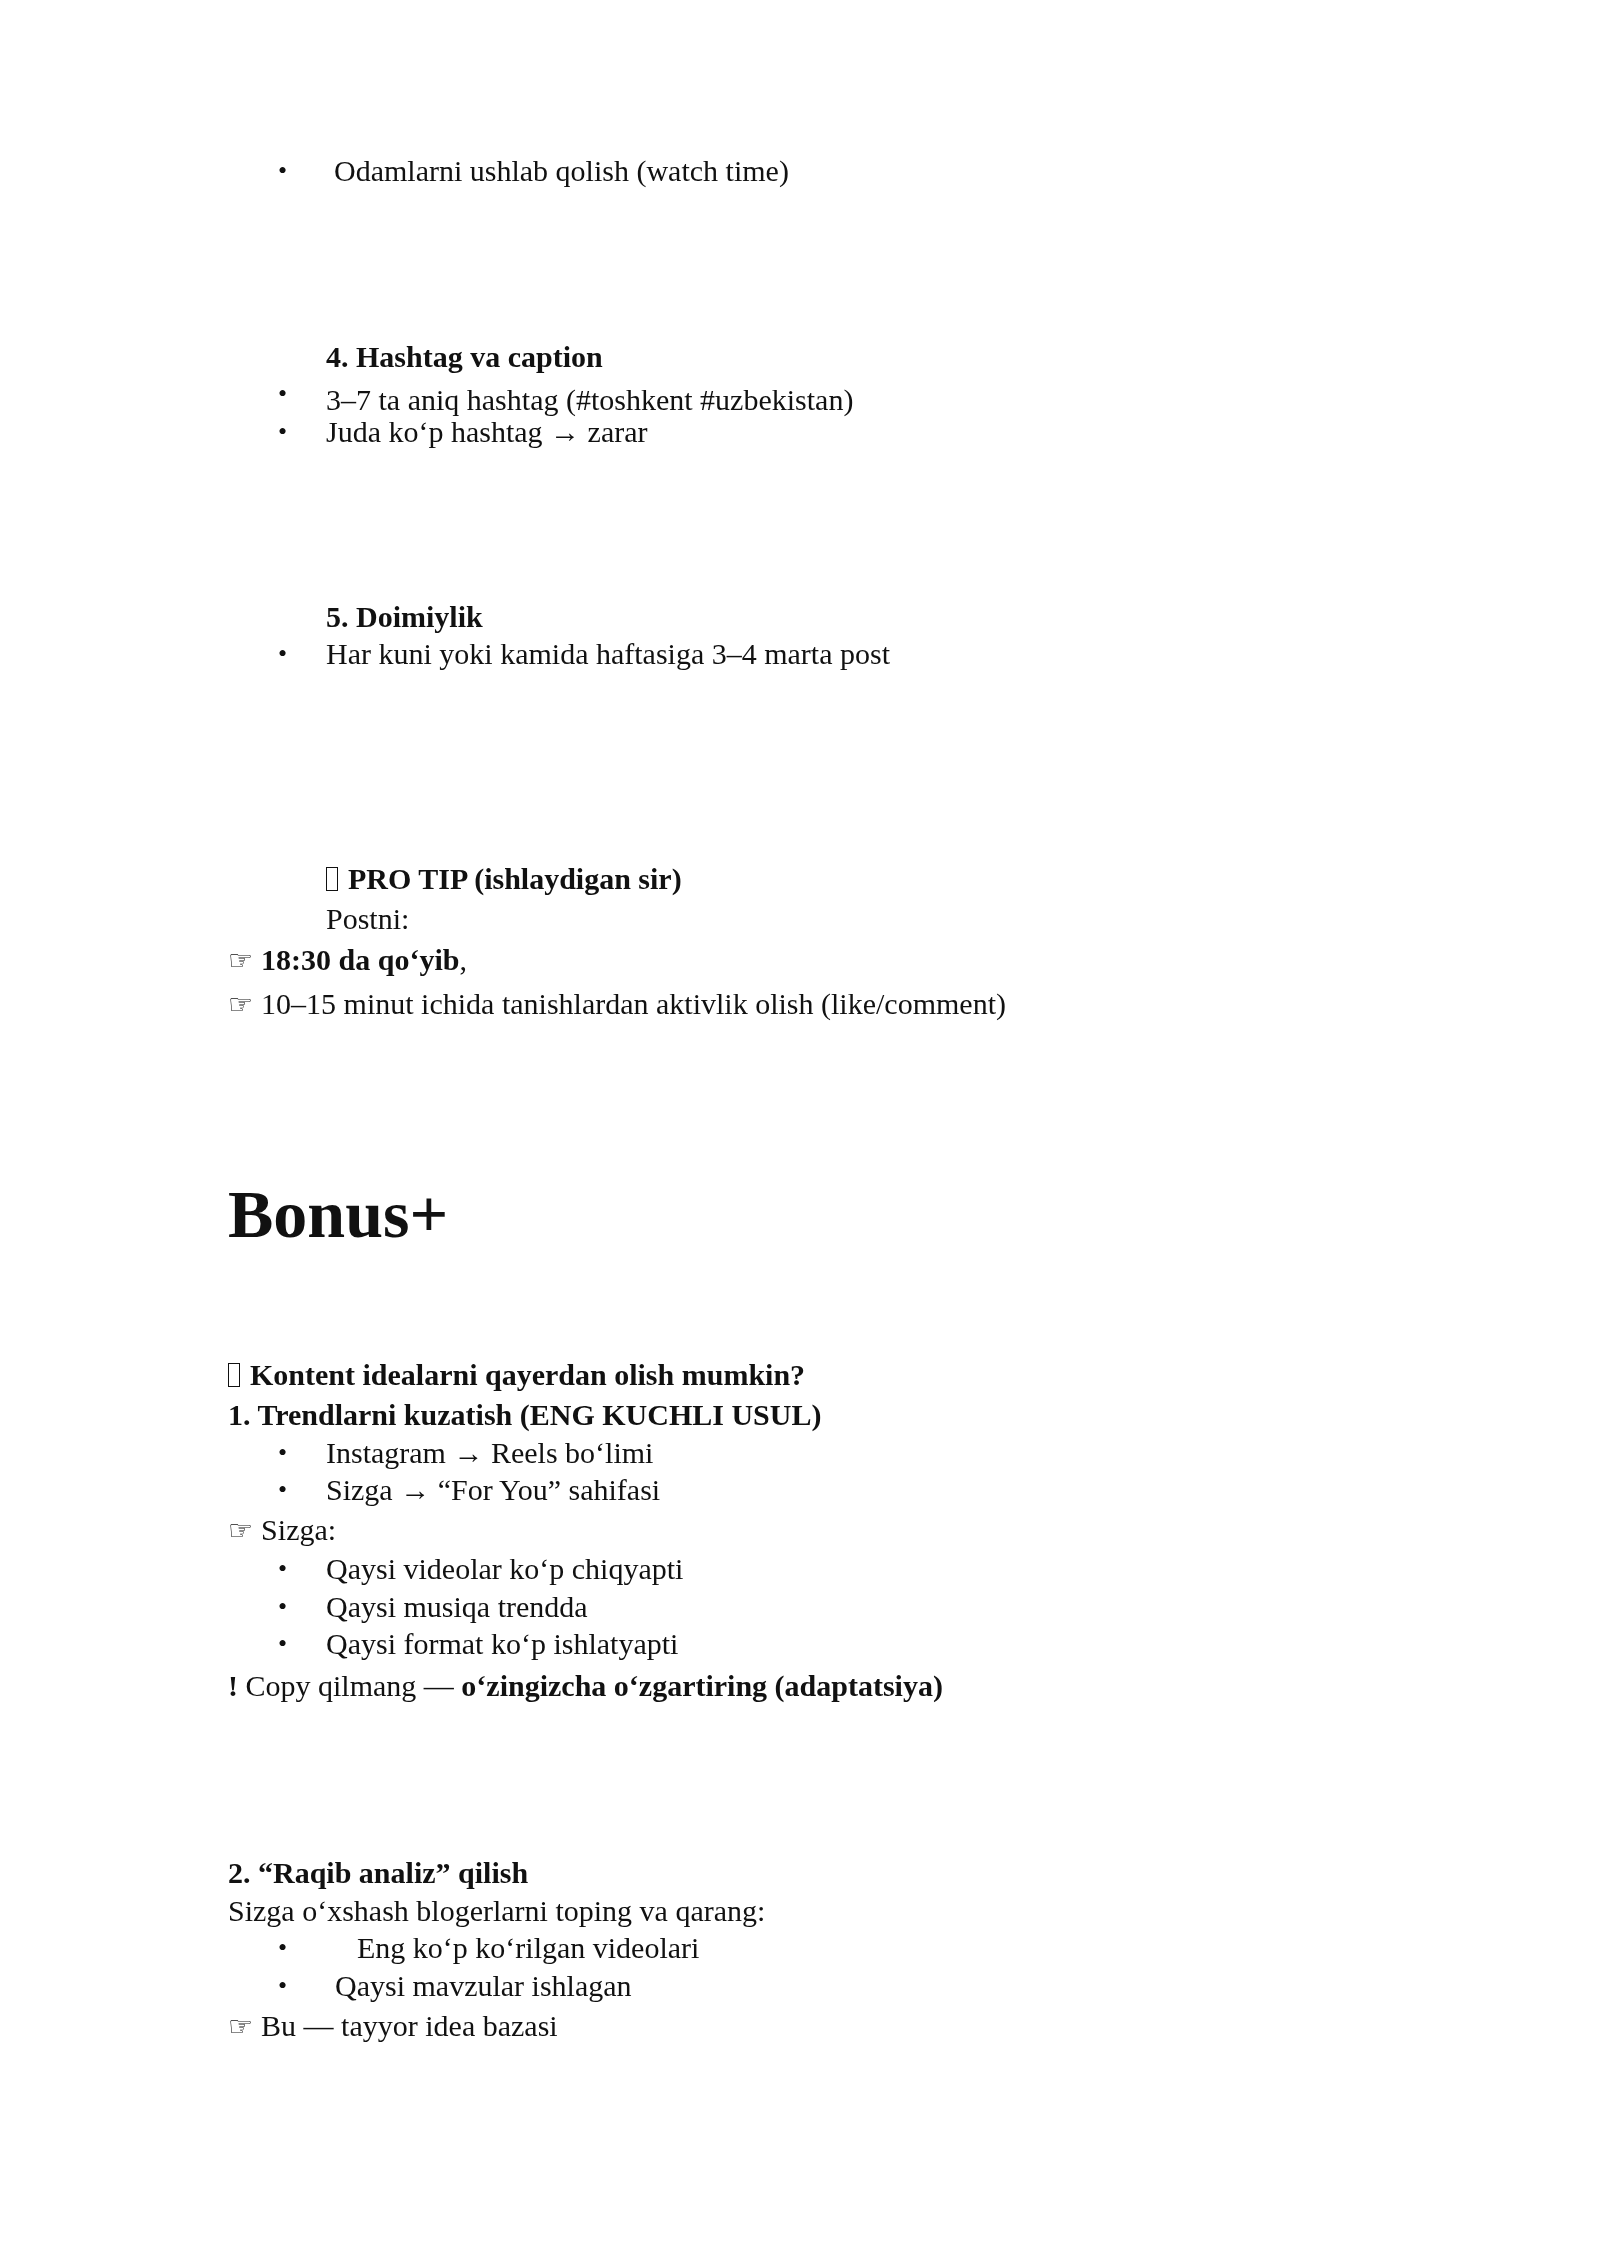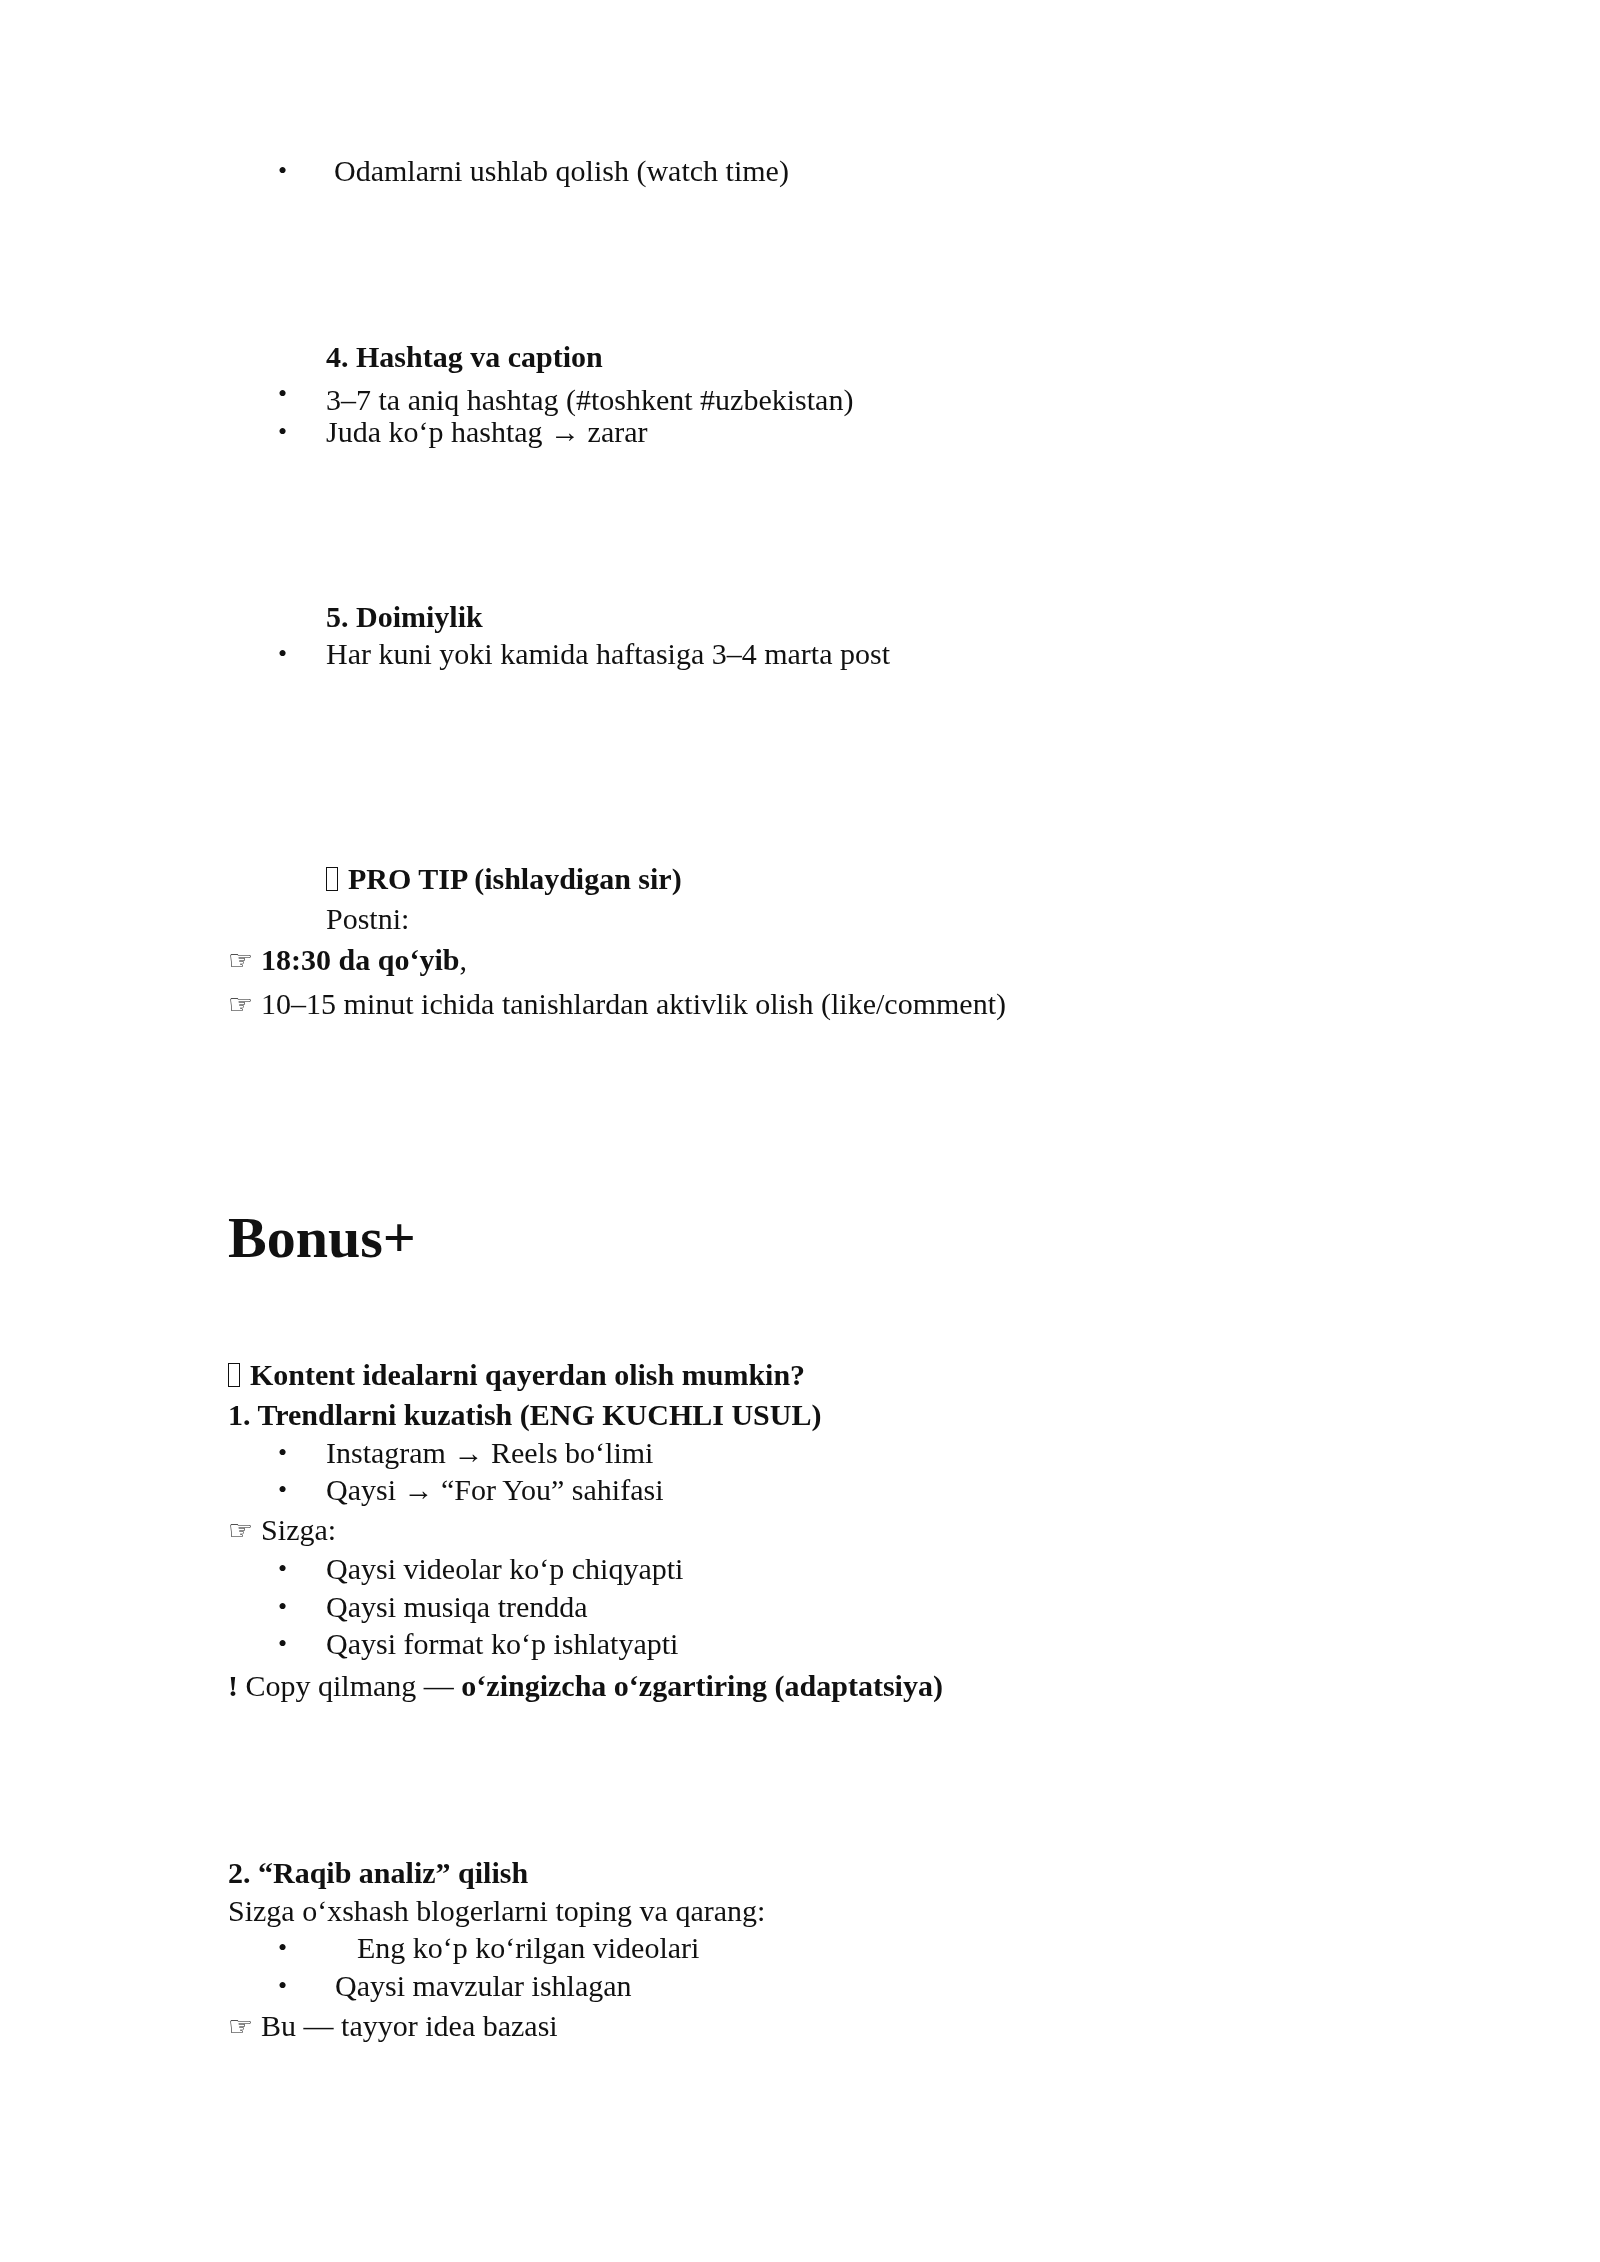--- a/index.html
+++ b/index.html
@@ -1,21 +1,21 @@
 <!DOCTYPE html>
 <html><head>
 <meta charset="utf-8">
 <style>
   html,body{margin:0;padding:0;background:#ffffff;}
   body{width:1600px;height:2262px;position:relative;overflow:hidden;
        font-family:"Liberation Serif","DejaVu Serif",serif;color:#111;font-size:30px;}
   .ln{position:absolute;white-space:nowrap;line-height:1;}
   .b{font-weight:bold;}
   .bullet{position:absolute;font-size:26px;line-height:1;}
-  .h1{font-size:58px;font-weight:bold;margin-top:29px;}
+  .h1{font-size:68px;font-weight:bold;}
   .ico{font-family:"DejaVu Sans",sans-serif;font-size:28px;margin-right:8px;}
   .box{display:inline-block;width:12px;height:24px;border:1.5px solid #111;margin-right:10px;vertical-align:-2px;box-sizing:border-box;}
 </style>
 </head>
 <body>
 
 <span class="bullet" style="left:278px;top:158px;">•</span>
 <span class="ln" style="left:334px;top:156px;">Odamlarni ushlab qolish (watch time)</span>
 
 <span class="ln b" style="left:326px;top:342px;">4. Hashtag va caption</span>
@@ -41,21 +41,21 @@
 
 <span class="ln h1" style="left:228px;top:1180px;">Bonus+</span>
 
 <span class="ln b" style="left:228px;top:1360px;">
   <span class="box"></span><span>Kontent idealarni qayerdan olish mumkin?</span>
 </span>
 <span class="ln b" style="left:228px;top:1400px;">1. Trendlarni kuzatish (ENG KUCHLI USUL)</span>
 <span class="bullet" style="left:278px;top:1440px;">•</span>
 <span class="ln" style="left:326px;top:1438px;">Instagram → Reels bo‘limi</span>
 <span class="bullet" style="left:278px;top:1477px;">•</span>
-<span class="ln" style="left:326px;top:1475px;">Qaysi → “For You” sahifasi</span>
+<span class="ln" style="left:326px;top:1475px;">Sizga → “For You” sahifasi</span>
 <span class="ln" style="left:228px;top:1515px;">
   <span class="ico">☞</span><span>Sizga:</span>
 </span>
 <span class="bullet" style="left:278px;top:1556px;">•</span>
 <span class="ln" style="left:326px;top:1554px;">Qaysi videolar ko‘p chiqyapti</span>
 <span class="bullet" style="left:278px;top:1594px;">•</span>
 <span class="ln" style="left:326px;top:1592px;">Qaysi musiqa trendda</span>
 <span class="bullet" style="left:278px;top:1631px;">•</span>
 <span class="ln" style="left:326px;top:1629px;">Qaysi format ko‘p ishlatyapti</span>
 <span class="ln" style="left:228px;top:1671px;">

